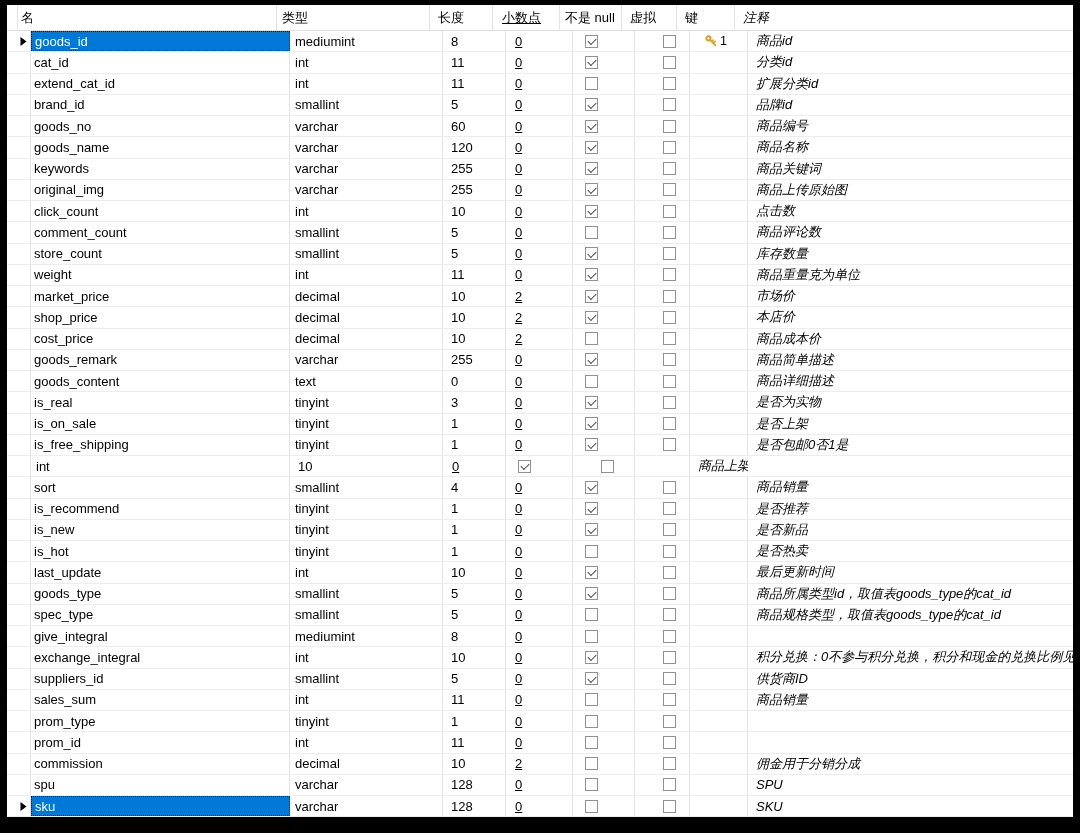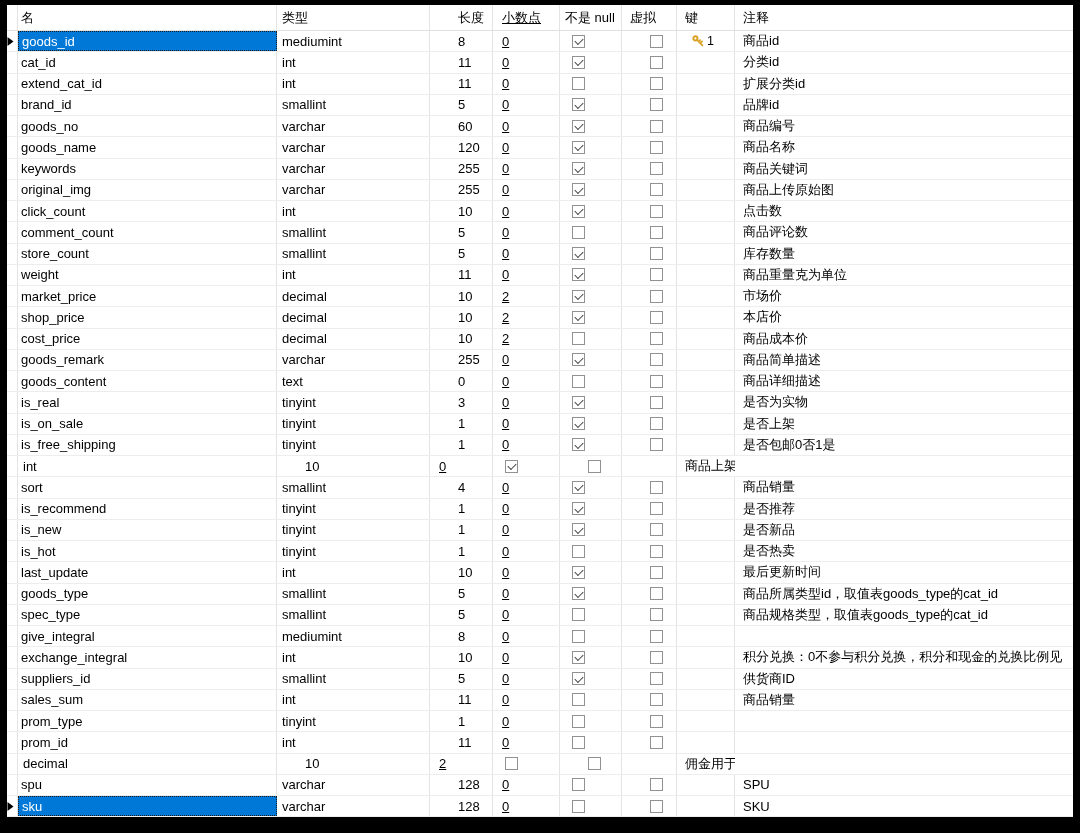--- a/index.html
+++ b/index.html
@@ -16,35 +16,35 @@
   }
   :root{
     --cols:11px 259px 153px 63px 67px 62px 55px 58px 1fr;
     --grid:#e4e4e4;
     --rowline:#ededed;
     --sel:#0078d7;
   }
   .grid-row{display:grid;grid-template-columns:var(--cols);min-height:0;}
   .header-row{flex:none;height:25px;border-bottom:1px solid #e0e0e0;}
   .table-body{flex:1;display:flex;flex-direction:column;min-height:0;}
-  .row{flex:1 1 0;border-bottom:1px solid var(--rowline);}
+  .row{flex:1 1 0;border-bottom:1px solid var(--rowline);padding-left:13px;}
   .cell{
     display:flex;align-items:center;height:100%;box-sizing:border-box;
     overflow:hidden;white-space:nowrap;
     border-right:1px solid var(--grid);
   }
   .c-comment{border-right:none;}
   .c-name{padding-left:3px;}
   .c-type{padding-left:5px;}
-  .c-len{padding-left:8px;margin-left:20px;}
+  .c-len{padding-left:8px;}
   .c-dec{padding-left:9px;text-decoration:underline;}
   .c-null{padding-left:12px;text-align:center;}
   .c-virt{padding-left:28px;}
   .c-key{padding-left:15px;}
-  .c-comment{padding-left:8px;}
+  .c-comment{padding-left:8px;font-style:italic;}
   .hdr{font-weight:400;}
   .hdr.c-null{padding-left:5px;}
   .hdr.c-virt{padding-left:8px;text-align:right;}
   .hdr.c-key{padding-left:8px;}
 
   
   .gutter{justify-content:center;padding:0;}
   .row-marker{display:none;margin-left:-3px;}
   .row.selected .row-marker{display:block;}
 
@@ -737,20 +737,21 @@
       <span class="checkbox"></span>
     </div>
     <div class="cell c-key">
       
     </div>
   </div>
       <div class="grid-row row">
     <div class="cell gutter">
       
     </div>
+    <div class="cell c-name">commission</div>
     <div class="cell c-type">decimal</div>
     <div class="cell c-len">10</div>
     <div class="cell c-dec">2</div>
     <div class="cell c-null">
       <span class="checkbox"></span>
     </div>
     <div class="cell c-virt">
       <span class="checkbox"></span>
     </div>
     <div class="cell c-key">

